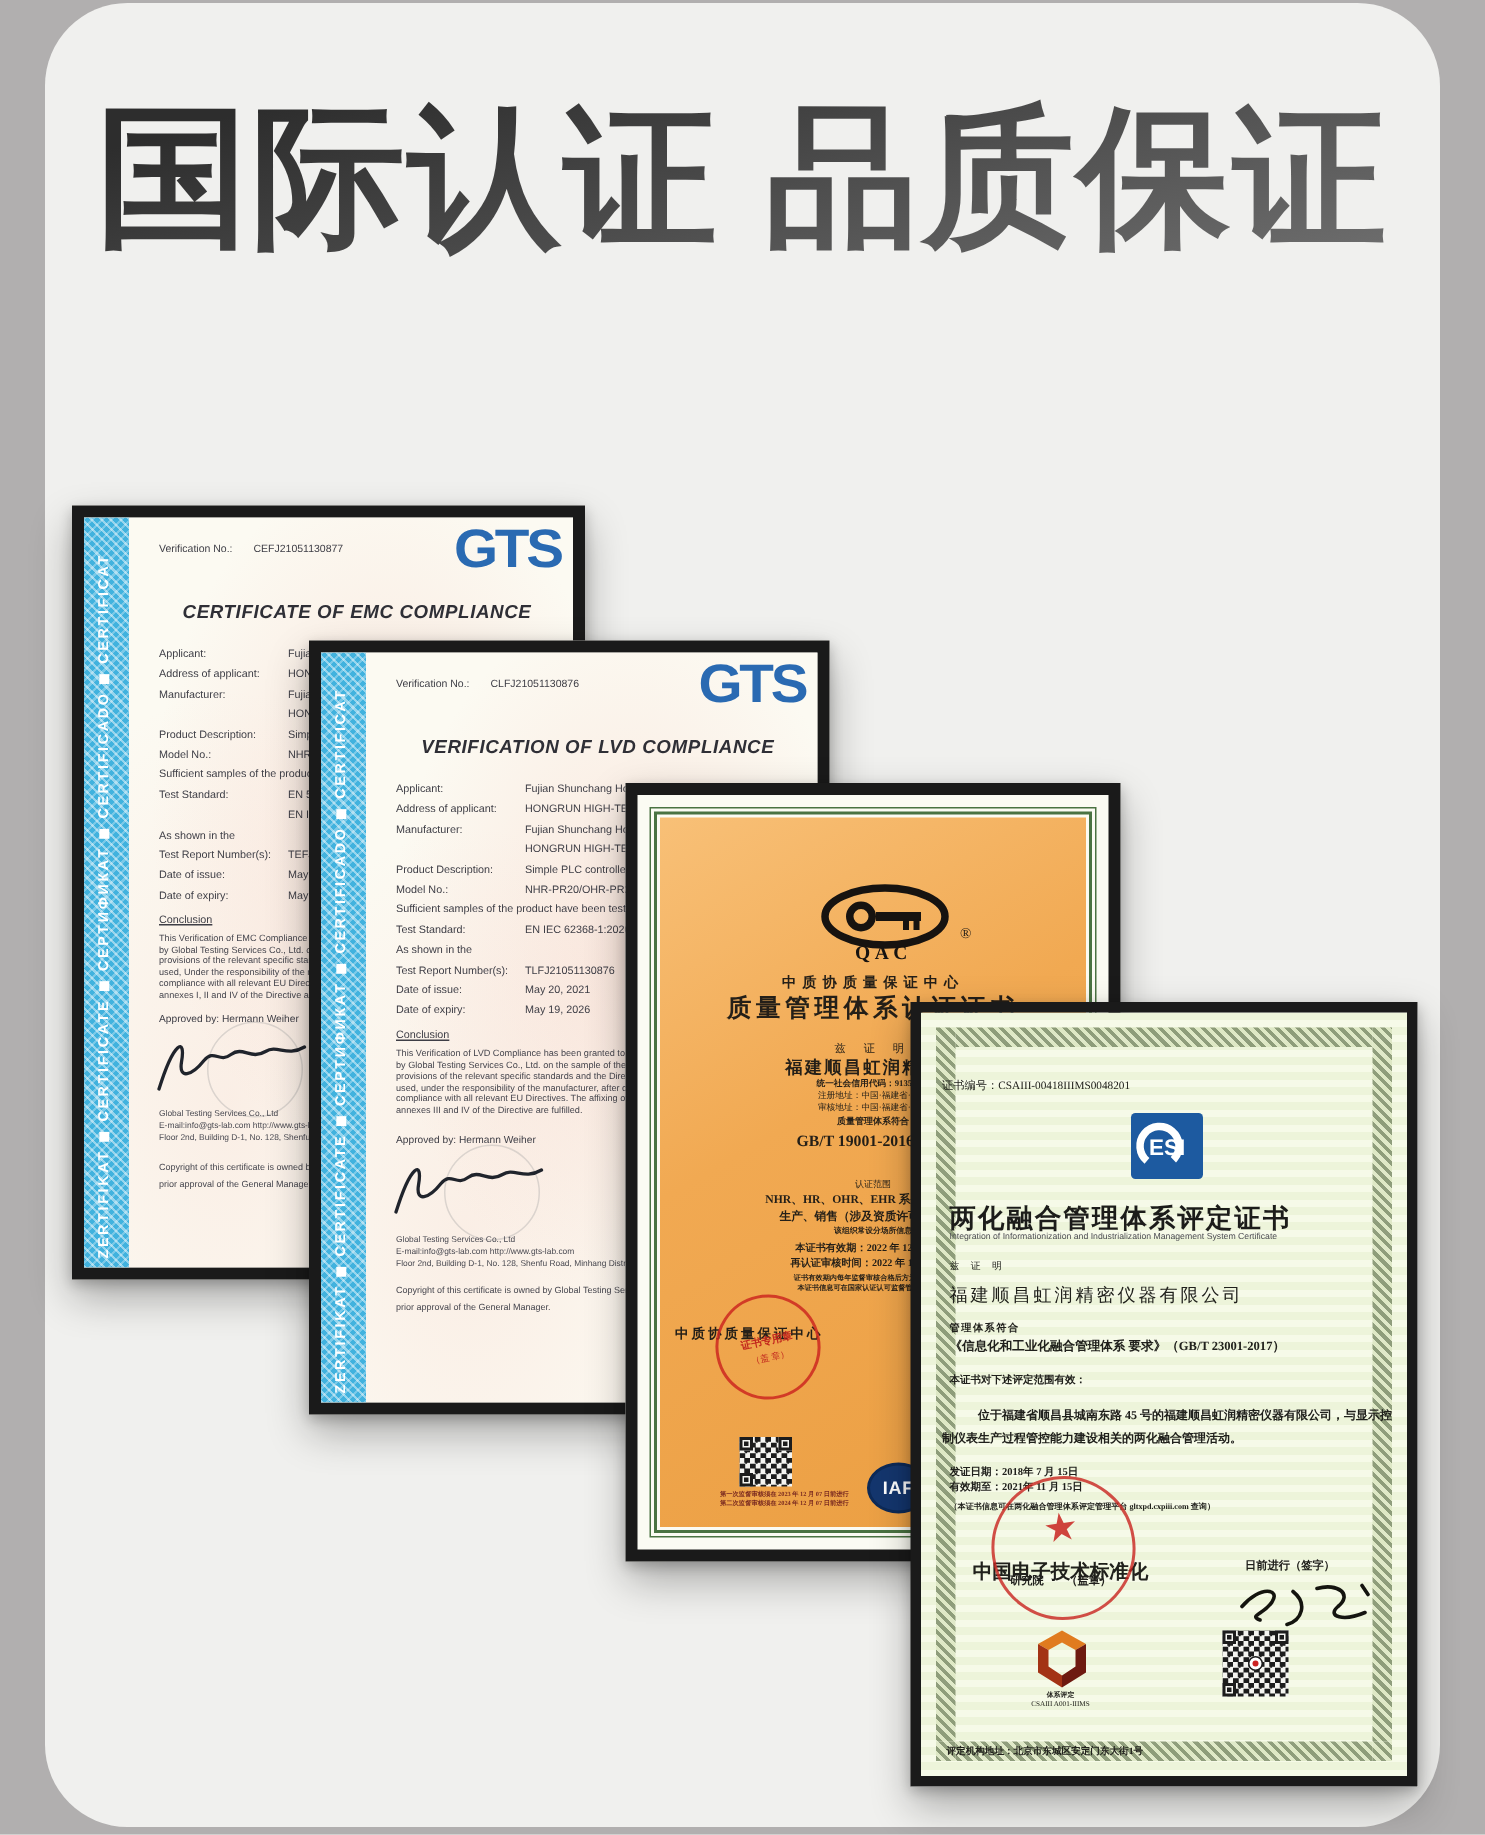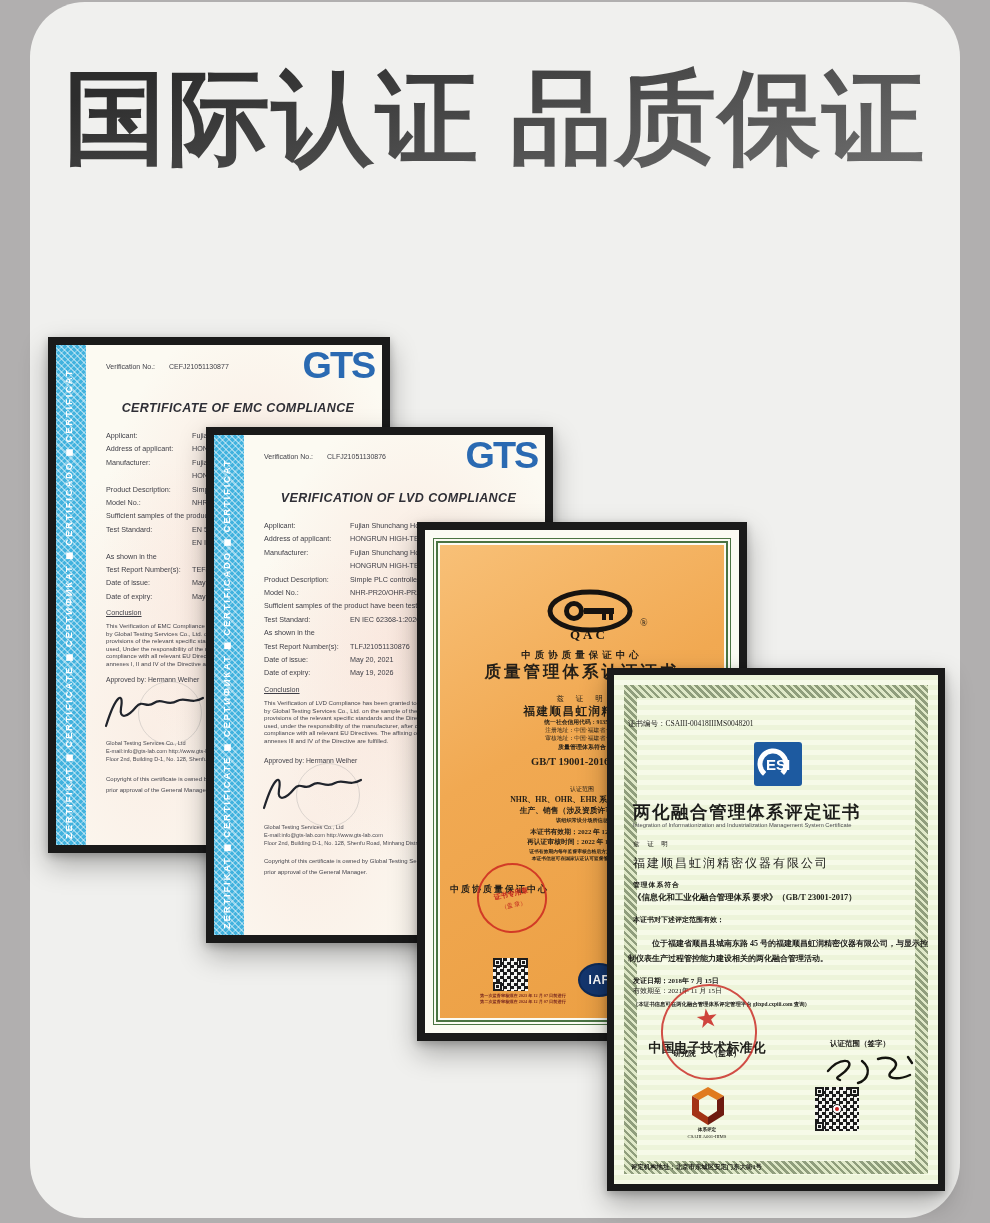--- a/index.html
+++ b/index.html
@@ -291,21 +291,21 @@
           </div>
         <div class="fnd" style="right:0;top:0;">
             <i></i>
           </div>
         <div class="fnd" style="left:0;bottom:0;">
             <i></i>
           </div>
       </div>
       <div style="position:absolute;left:40px;top:448px;font-size:4.2px;color:#7a2a20;font-weight:bold;">第一次监督审核须在 2023 年 12 月 07 日前进行</div>
       <div style="position:absolute;left:40px;top:454px;font-size:4.2px;color:#7a2a20;font-weight:bold;">第二次监督审核须在 2024 年 12 月 07 日前进行</div>
-      <div class="iaf" style="left:138px;top:418px;text-align:right;">
+      <div class="iaf" style="left:138px;top:430px;text-align:right;">
         <span>IAF</span>
       </div>
     </div>
   </div>
 
   <div class="cert ims" style="z-index:4;">
     <div class="ims-frame"></div>
     <div class="ims-in">
       <div style="position:absolute;left:14px;top:44px;font-size:7.5px;white-space:nowrap;">
         <span>证书编号：</span><span>CSAIII-00418IIIMS0048201</span>
@@ -318,28 +318,28 @@
       <div class="ic" style="top:125px;font-size:17.5px;font-weight:bold;letter-spacing:1.5px;font-family:'Liberation Sans',sans-serif;color:#1c1c1a;">两化融合管理体系评定证书</div>
       <div class="ic" style="top:147px;font-size:5.8px;color:#4c4c52;font-family:'Liberation Sans',sans-serif;">Integration of Informationization and Industrialization Management System Certificate</div>
       <div class="ic" style="top:165px;font-size:6.5px;letter-spacing:3px;">兹 证 明</div>
       <div class="ic" style="top:180px;font-size:12px;font-weight:normal;letter-spacing:2px;">福建顺昌虹润精密仪器有限公司</div>
       <div class="ic" style="top:205px;font-size:6.8px;font-weight:bold;letter-spacing:1px;">管理体系符合</div>
       <div class="ic" style="top:217px;font-size:8.4px;font-weight:bold;">《信息化和工业化融合管理体系 要求》（GB/T 23001-2017）</div>
       <div class="ic" style="top:240px;font-size:7px;font-weight:bold;">本证书对下述评定范围有效：</div>
       <div style="position:absolute;left:18px;right:12px;top:261px;font-size:8px;font-weight:bold;text-indent:20px;line-height:15px;white-space:nowrap;">位于福建省顺昌县城南东路 45 号的福建顺昌虹润精密仪器有限公司，与显示控</div>
       <div style="position:absolute;left:14px;right:12px;top:276px;font-size:8px;font-weight:bold;line-height:15px;white-space:nowrap;">制仪表生产过程管控能力建设相关的两化融合管理活动。</div>
       <div class="ic" style="top:301px;font-size:7px;font-weight:bold;">发证日期：2018年 7 月 15日</div>
-      <div class="ic" style="top:311px;font-size:7px;font-weight:normal;">有效期至：2021年 11 月 15日</div>
+      <div class="ic" style="top:311px;font-size:7px;font-weight:bold;">有效期至：2021年 11 月 15日</div>
       <div class="ic" style="top:326px;font-size:5.4px;font-weight:bold;">（本证书信息可在两化融合管理体系评定管理平台 gltxpd.cxpiii.com 查询）</div>
       <div style="position:absolute;left:18px;top:364px;width:150px;text-align:center;font-size:13px;font-weight:bold;">中国电子技术标准化</div>
       <div style="position:absolute;left:18px;top:374px;width:150px;text-align:center;font-size:7.5px;font-weight:bold;">研究院　　（盖章）</div>
       <div class="iseal">
           <div class="star">★</div>
         </div>
-      <div style="position:absolute;left:216px;top:364px;font-size:7.5px;font-weight:bold;">认证范围（签字）</div>
+      <div style="position:absolute;left:216px;top:364px;font-size:7.5px;font-weight:bold;">日前进行（签字）</div>
       <svg style="position:absolute;left:206px;top:378px;" width="100" height="36" viewBox="0 0 100 36">
         <path d="M8 18 C 20 4, 34 6, 28 15 C 23 23, 12 24, 20 27 M42 8 C 52 16, 48 27, 38 30 M58 6 C 72 2, 82 10, 72 18 C 64 25, 76 28, 90 22 M88 4 L 92 10" fill="none" stroke="#14140f" stroke-width="2.4" stroke-linecap="round"></path>
       </svg>
       <svg class="hexlogo" width="36" height="42" viewBox="0 0 36 42">
         <polygon points="18,2 34,11 27,15 18,10 9,15 2,11" fill="#e07b1f"></polygon>
         <polygon points="34,11 34,30 18,40 18,32 27,26 27,15" fill="#6e1a10"></polygon>
         <polygon points="2,11 9,15 9,26 18,32 18,40 2,30" fill="#a33315"></polygon>
       </svg>
       <div style="position:absolute;left:43px;top:452px;width:100px;text-align:center;font-size:4.6px;font-weight:bold;">体系评定</div>
       <div style="position:absolute;left:43px;top:459px;width:100px;text-align:center;font-size:4.8px;">CSAIII A001-IIIMS</div>

